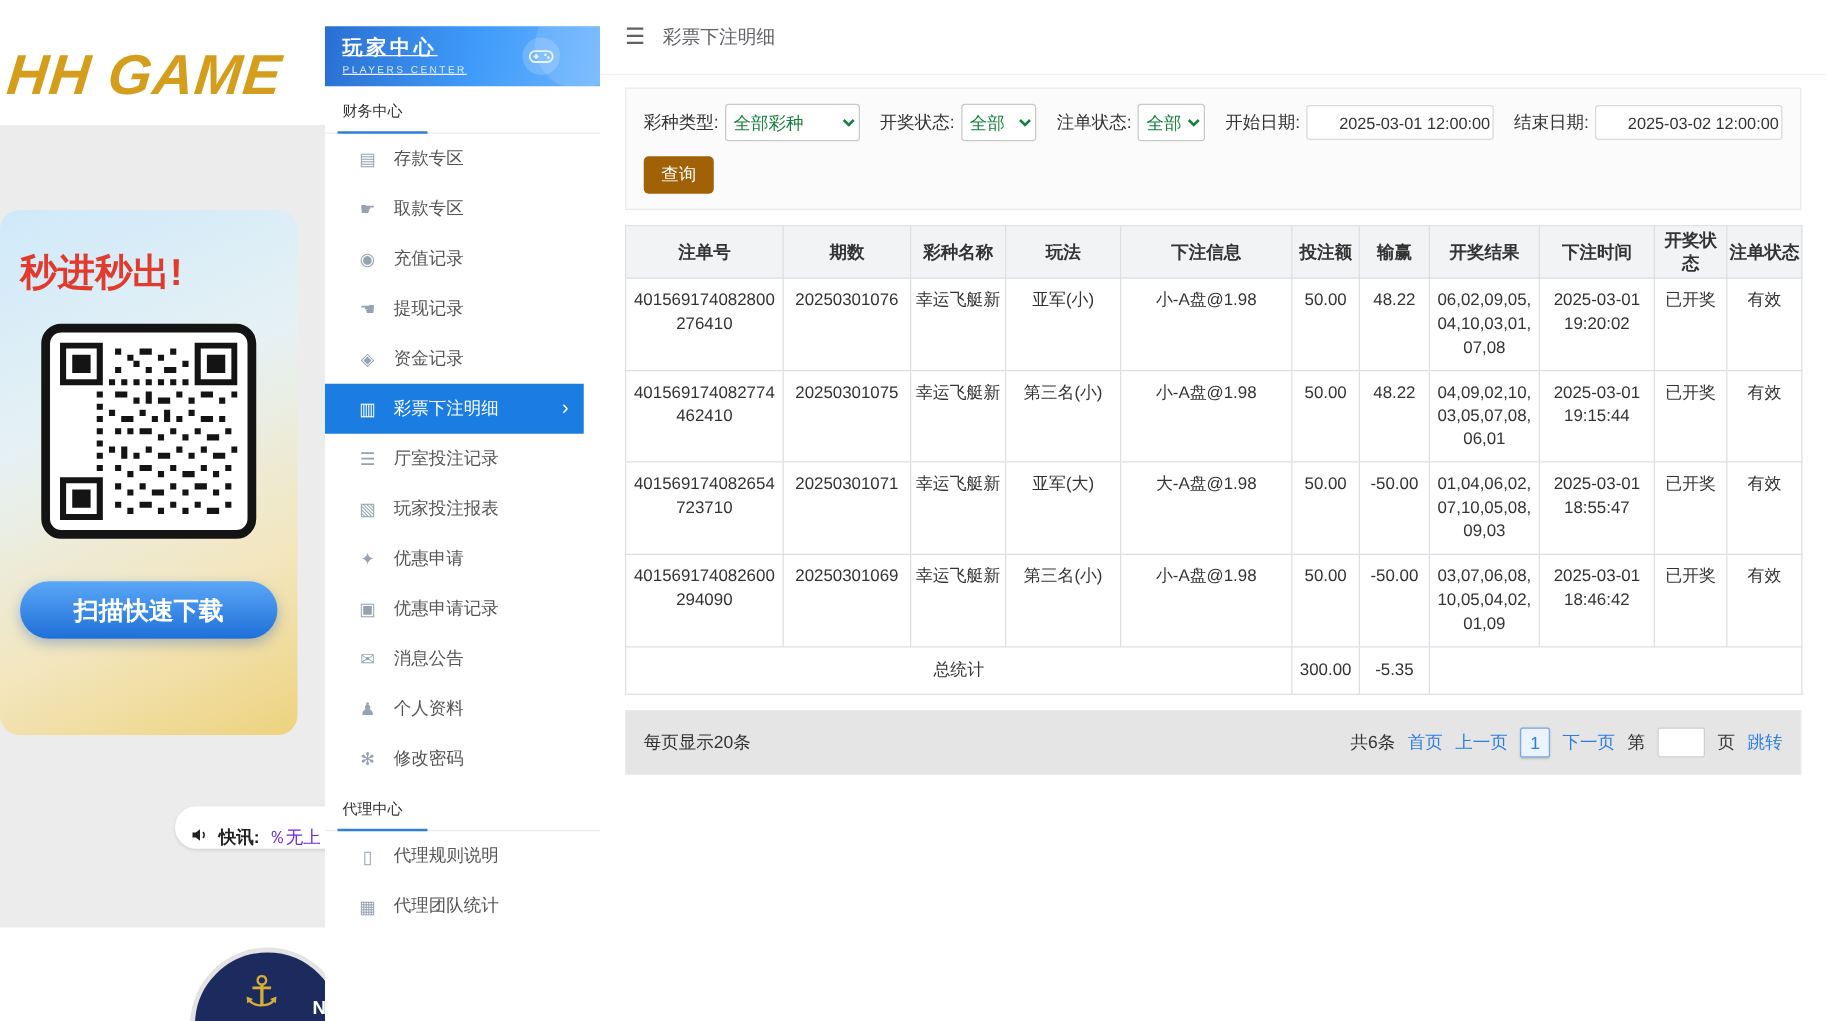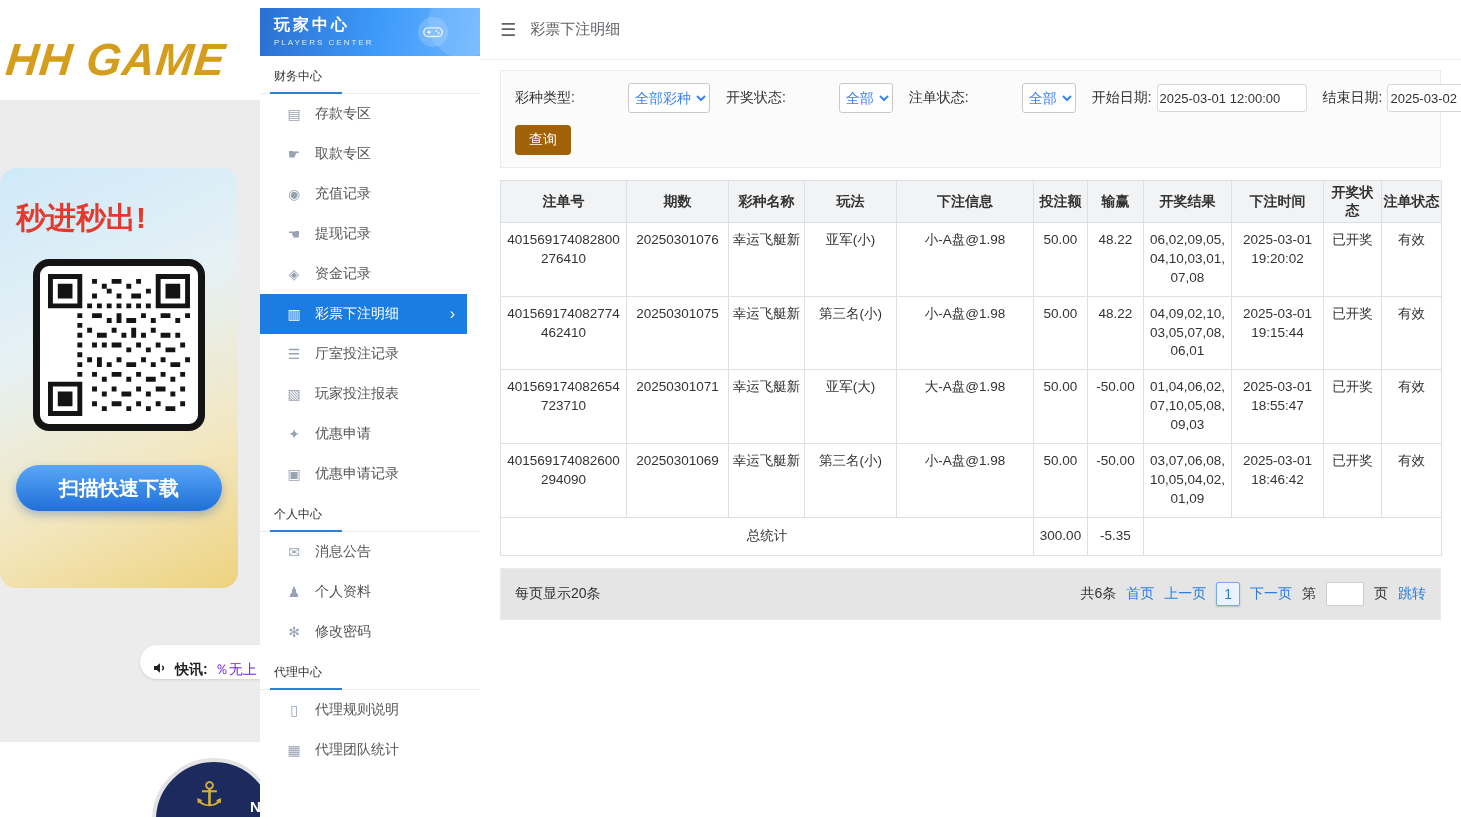--- a/index.html
+++ b/index.html
@@ -46,22 +46,22 @@
   }
   .club-logo .emblem { position:absolute; left:38px; top:12px; font-size:34px; color:#d4af37; }
   .club-logo .letter { position:absolute; left:94px; top:36px; font-size:15px; font-weight:bold; color:#fff; }
 
   
   .panel { position:absolute; top:0; bottom:0; left:260px; right:0; background:#fff; display:flex; }
 
   
   .sidebar { width:220px; flex:none; background:#fff; }
   .sidebar-header {
-    margin-top:8px; height:48px; position:relative; padding:7px 12px 0 14px; overflow:hidden;
-    background:linear-gradient(100deg,#2a6fd1 0%,#3f9bfa 55%,#6cb5ff 100%); color:#fff;
+    margin-top:21px; height:48px; position:relative; padding:7px 12px 0 14px; overflow:hidden;
+    background:linear-gradient(100deg,#2a6fd1 0%,#3f9bfa 55%,#6cb5ff 100%); color:#fff;text-decoration:underline;
   }
   .sidebar-header::after {
     content:""; position:absolute; right:-18px; top:-20px; width:70px; height:70px; border-radius:50%;
     background:rgba(255,255,255,.12);
   }
   .sh-title { font-size:16px; font-weight:bold; letter-spacing:3px; }
   .sh-sub { font-size:8px; letter-spacing:2px; color:#dcedff; margin-top:2px; }
   .sh-badge {
     position:absolute; right:32px; top:9px; width:30px; height:30px; border-radius:50%;
     background:rgba(255,255,255,.18); display:flex; align-items:center; justify-content:center; z-index:1;
@@ -89,25 +89,25 @@
   }
   .menu-toggle { font-size:18px; cursor:pointer; color:#606266; }
   .topbar-title { font-size:15px; }
 
   .filter-box { margin:10px 20px 0; background:#fbfbfb; border:1px solid #ebebeb; padding:12px 14px; }
   .filter-row { display:flex; align-items:center; font-size:14px; color:#333; white-space:nowrap; }
   .filter-row .f-label { margin-right:5px; }
   .filter-row .gap { margin-left:16px; }
   .filter-row select {
     height:30px; border:1px solid #c9c9c9; border-radius:3px; background:#fff; font-size:14px;
-    font-family:inherit; color:#3b82f6; padding:0 2px;margin-left:48px;
+    font-family:inherit; color:#15803d; padding:0 2px;
   }
   .sel-type { width:118px; } .sel-draw { width:66px; } .sel-order { width:58px; }
   .filter-row input[type="text"] {
-    height:28px; width:150px; border:1px solid #d9d9d9; border-radius:3px; text-align:left;
+    height:28px; width:150px; border:1px solid #d9d9d9; border-radius:3px; text-align:right;
     font-size:13px; color:#333; font-family:inherit;
   }
   .search-btn {
     margin-top:12px; height:30px; padding:0 14px; background:#a16207; border:none; border-radius:4px;
     color:#fff; font-size:14px; cursor:pointer; font-family:inherit;
   }
 
   .table-wrap { margin:12px 20px 0; }
   table.bets { width:100%; border-collapse:collapse; table-layout:fixed; }
   table.bets th {
@@ -223,21 +223,20 @@
     </div>
     <div class="menu-item">
       <span class="mi-icon">✦</span>
       <span>优惠申请</span>
     </div>
     <div class="menu-item">
       <span class="mi-icon">▣</span>
       <span>优惠申请记录</span>
     </div>
 
-    <div class="section-title">个人中心</div>
     <div class="menu-item">
       <span class="mi-icon">✉</span>
       <span>消息公告</span>
     </div>
     <div class="menu-item">
       <span class="mi-icon">♟</span>
       <span>个人资料</span>
     </div>
     <div class="menu-item">
       <span class="mi-icon">✻</span>

